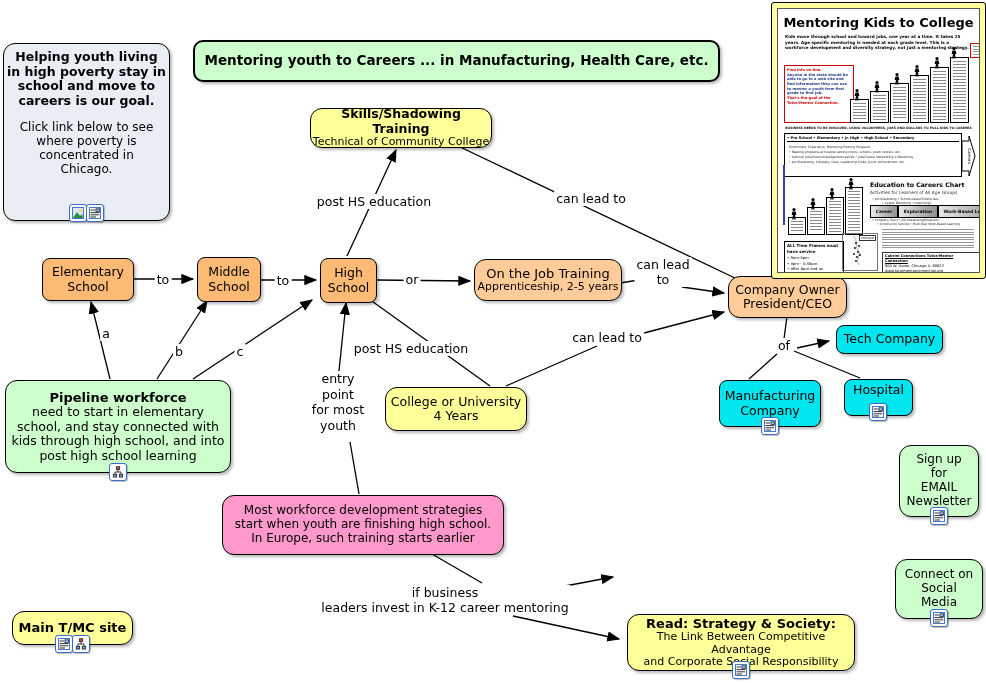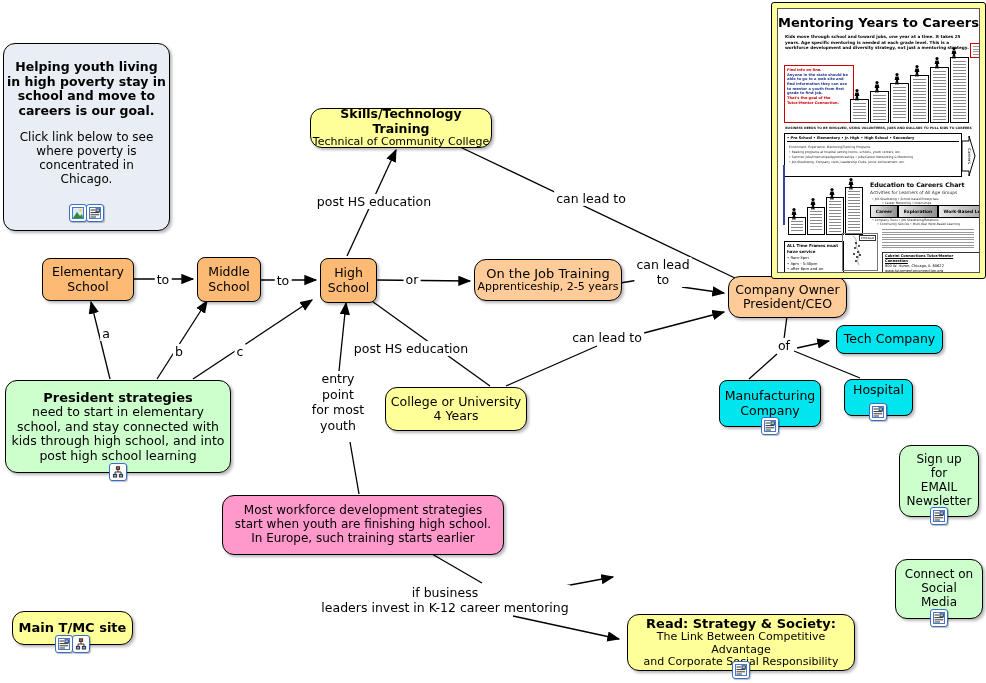--- a/index.html
+++ b/index.html
@@ -98,38 +98,41 @@
   <div class="edge-label" style="left:240px;top:344px">c</div>
   <div class="edge-label" style="left:374px;top:194px">post HS education</div>
   <div class="edge-label" style="left:591px;top:191px">can lead to</div>
   <div class="edge-label" style="left:663px;top:257px">can lead<br>to</div>
   <div class="edge-label" style="left:411px;top:341px">post HS education</div>
   <div class="edge-label" style="left:607px;top:330px">can lead to</div>
   <div class="edge-label" style="left:338px;top:371px;line-height:15.5px">entry<br>point<br>for most<br>youth</div>
   <div class="edge-label" style="left:445px;top:585px">if business<br>leaders invest in K-12 career mentoring</div>
   <div class="edge-label" style="left:784px;top:338px">of</div>
 
-  <div class="node note r12" style="left:3px;top:43px;width:165px;height:170px;justify-content:flex-start;padding-top:16px">
+  <div class="node note r12" style="left:3px;top:43px;width:165px;height:170px;justify-content:flex-start;padding-top:6px">
     <b class="f125">Helping youth living<br>in high poverty stay in<br>school and move to<br>careers is our goal.</b>
     <span class="f12" style="margin-top:13px">Click link below to see<br>where poverty is<br>concentrated in<br>Chicago.</span>
   </div>
 
+  <div class="node green" style="left:193px;top:40px;width:523px;height:38px;border-width:2px;border-radius:10px;font-weight:bold;font-size:13.5px">
+    <span>Mentoring youth to Careers ... in Manufacturing, Health Care, etc.</span>
+  </div>
 
   <div class="node blue r8 f125" style="left:42px;top:258px;width:90px;height:41px">
     <span>Elementary<br>School</span>
   </div>
   <div class="node blue r8 f125" style="left:197px;top:257px;width:62px;height:43px">
     <span>Middle<br>School</span>
   </div>
   <div class="node blue r8 f125" style="left:320px;top:258px;width:55px;height:43px">
     <span>High<br>School</span>
   </div>
 
   <div class="node yellow r12" style="left:310px;top:108px;width:180px;height:38px">
-    <b class="f125">Skills/Technology Training</b>
+    <b class="f125">Skills/Shadowing Training</b>
     <span class="f11">Technical of Community College</span>
   </div>
 
   <div class="node peach r12" style="left:474px;top:259px;width:146px;height:40px">
     <b class="f125" style="font-weight:normal;font-size:13px">On the Job Training</b>
     <span class="f11">Apprenticeship, 2-5 years</span>
   </div>
 
   <div class="node peach r12 f125" style="left:728px;top:276px;width:117px;height:40px">
     <span>Company Owner<br>President/CEO</span>
@@ -143,21 +146,21 @@
   </div>
   <div class="node cyan r8 f125" style="left:844px;top:379px;width:67px;height:32px;justify-content:flex-start;padding-top:3px">
     <span>Hospital</span>
   </div>
 
   <div class="node yellow r12" style="left:385px;top:387px;width:140px;height:42px">
     <span class="f125">College or University<br>4 Years</span>
   </div>
 
   <div class="node green r12" style="left:5px;top:380px;width:224px;height:91px">
-    <b class="f13">President strategies</b>
+    <b class="f13">Pipeline workforce</b>
     <span class="f125">need to start in elementary<br>school, and stay connected with<br>kids through high school, and into<br>post high school learning</span>
   </div>
 
   <div class="node pink r12 f12" style="left:222px;top:495px;width:280px;height:58px">
     <span>Most workforce development strategies<br>start when youth are finishing high school.<br>In Europe, such training starts earlier</span>
   </div>
 
 
   <div class="node yellow r12" style="left:627px;top:614px;width:226px;height:55px">
     <b class="f13">Read: Strategy &amp; Society:</b>
@@ -264,21 +267,21 @@
     <svg width="12" height="12" viewBox="0 0 12 12">
         <path d="M6 3 V6 M3 9 V6 H9 V9" stroke="#333" fill="none"></path>
         <rect x="4.4" y="0.8" width="3.2" height="2.6" fill="#e05050" stroke="#333"></rect>
         <rect x="1.4" y="8.4" width="3.2" height="2.6" fill="#7fa8e8" stroke="#333"></rect>
         <rect x="7.4" y="8.4" width="3.2" height="2.6" fill="#7fa8e8" stroke="#333"></rect>
       </svg>
   </div>
 
   <div id="poster">
     <div id="poster-inner">
-      <div class="p-title">Mentoring Years to Careers</div>
+      <div class="p-title">Mentoring Kids to College</div>
       <div class="p-intro">Kids move through school and toward jobs, one year at a time. It takes 25 years. Age specific mentoring is needed at each grade level. This is a workforce development and diversity strategy, not just a mentoring strategy.</div>
 
       <div class="p-find">
         <span class="red">Find info on-line.</span><br>
         <span class="blu">Anyone in the state should be able to go to a web site and find information they can use to mentor a youth from first grade to first job.</span><br>
         <span class="red">That's the goal of the Tutor/Mentor Connection.</span>
       </div>
 
       <div class="stairs" style="left:72px;top:42px;width:120px;height:72px">
         <div class="step" style="left:0;height:22px">

